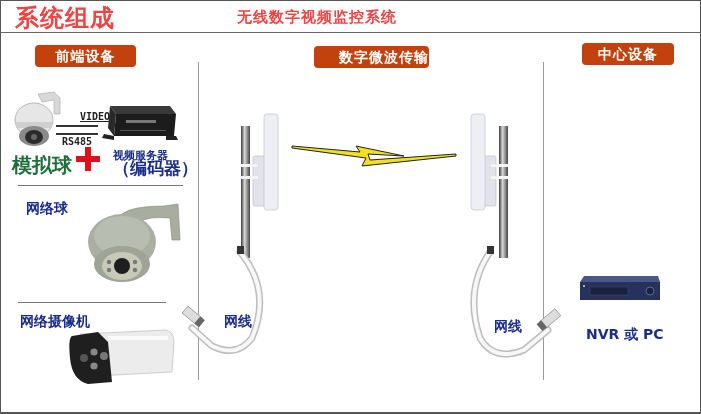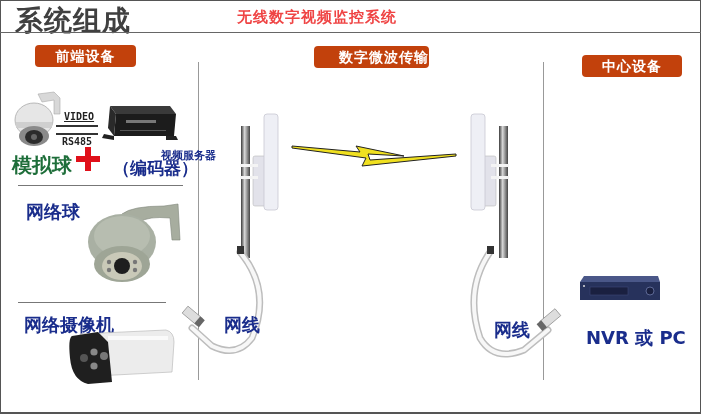--- a/index.html
+++ b/index.html
@@ -1,30 +1,30 @@
 <!DOCTYPE html>
 <html><head>
 <meta charset="utf-8">
 <style>
   * { margin:0; padding:0; box-sizing:border-box; }
   html, body { width:701px; height:414px; background:#fff; overflow:hidden; }
   body { position:relative; font-family:"DejaVu Sans", sans-serif; }
 
   .frame { position:absolute; left:0; top:0; width:701px; height:414px; border:1px solid #555; border-bottom:2px solid #555; }
   .header-line { position:absolute; left:0; top:32px; width:701px; height:1px; background:#666; }
-  .main-title { position:absolute; left:15px; top:2px; font-size:28px; font-weight:bold; color:#404040; letter-spacing:1px; }
+  .main-title { position:absolute; left:15px; top:2px; font-size:24px; font-weight:bold; color:#ef4444; letter-spacing:1px; }
   .sub-title { position:absolute; left:237px; top:8px; font-size:15px; font-weight:bold; color:#ef4444; letter-spacing:1px; }
 
   .section-badge { position:absolute; height:22px; background:#c2410c; color:#fff; border-radius:4px; font-size:14px; font-weight:bold; text-align:center; line-height:22px; letter-spacing:1px; }
 
   .vline { position:absolute; width:1px; background:#999; }
 
   .hline { position:absolute; height:1px; background:#777; }
 
-  .lbl-blue { position:absolute; font-size:18px; font-weight:bold; color:#1a2d8c; }
+  .lbl-blue { position:absolute; font-size:14px; font-weight:bold; color:#1a2d8c; }
   .lbl-green { position:absolute; font-size:20px; font-weight:bold; color:#1e6e3a; }
 
   .plus { position:absolute; left:76px; top:147px; width:24px; height:24px; }
   .plus::before { content:""; position:absolute; left:9px; top:0; width:6px; height:24px; background:#e0101a; }
   .plus::after { content:""; position:absolute; left:0; top:9px; width:24px; height:6px; background:#e0101a; }
 
   .sig-text { position:absolute; font-size:10px; font-weight:bold; color:#222; font-family:"DejaVu Sans Mono", monospace; }
 
   svg { position:absolute; overflow:visible; }
 </style>
@@ -32,73 +32,73 @@
 <body>
 
 <div class="frame"></div>
 
 <div class="main-title">系统组成</div>
 <div class="sub-title">无线数字视频监控系统</div>
 <div class="header-line"></div>
 
 <div class="section-badge" style="left:35px; top:45px; width:101px;">前端设备</div>
 <div class="section-badge" style="left:314px; top:46px; width:115px;padding-left:25px;">数字微波传输</div>
-<div class="section-badge" style="left:582px; top:55px; width:100px;">中心设备</div>
+<div class="section-badge" style="left:582px; top:43px; width:92px;">中心设备</div>
 
 <div class="vline" style="left:198px; top:62px; height:318px;"></div>
 <div class="vline" style="left:543px; top:62px; height:318px;"></div>
 
 <svg style="left:12px; top:88px;" width="50" height="62">
   <path d="M26 6 L42 4 L48 10 L48 26 L42 26 L42 12 L30 14 Z" fill="#d8d8d8" stroke="#aaa" stroke-width="0.6"></path>
   <ellipse cx="22" cy="32" rx="19" ry="17" fill="#e6e6e6" stroke="#aaa" stroke-width="0.8"></ellipse>
   <rect x="4" y="34" width="36" height="6" fill="#cfcfcf"></rect>
   <ellipse cx="22" cy="48" rx="15" ry="10" fill="#8a8a8a"></ellipse>
   <ellipse cx="22" cy="49" rx="9" ry="7" fill="#2b2b2b"></ellipse>
   <circle cx="22" cy="49" r="3" fill="#666"></circle>
 </svg>
 
-<div class="sig-text" style="left:64px; top:111px;text-decoration:underline;">VIDEO</div>
+<div class="sig-text" style="left:80px; top:111px;text-decoration:underline;">VIDEO</div>
 <div class="hline" style="left:56px; top:125px; width:42px; background:#333; height:2px;"></div>
 <div class="hline" style="left:56px; top:133px; width:42px; background:#333; height:2px;"></div>
 <div class="sig-text" style="left:62px; top:136px;text-align:center;">RS485</div>
 
 <svg style="left:100px; top:104px;" width="76" height="44">
   <polygon points="10,2 70,2 76,10 16,10" fill="#3a3a3a"></polygon>
   <polygon points="16,10 76,10 74,32 14,32" fill="#1c1c1c"></polygon>
   <polygon points="10,2 16,10 14,32 8,24" fill="#2a2a2a"></polygon>
   <rect x="26" y="16" width="30" height="3" fill="#777"></rect>
   <rect x="20" y="26" width="46" height="1" fill="#555"></rect>
   <polygon points="4,30 14,32 14,36 2,34" fill="#222"></polygon>
   <polygon points="66,32 76,32 78,36 66,36" fill="#222"></polygon>
 </svg>
 
 <div class="lbl-green" style="left:12px; top:152px;">模拟球</div>
 <div class="plus"></div>
-<div class="lbl-blue" style="left:113px; top:150px; font-size:11px; line-height:12px;margin-left:48px;">视频服务器</div>
+<div class="lbl-blue" style="left:113px; top:150px; font-size:11px; line-height:12px;">视频服务器</div>
 <div class="lbl-blue" style="left:113px; top:162px; font-size:17px; line-height:12px;">（编码器）</div>
 
 <div class="hline" style="left:18px; top:185px; width:165px;"></div>
 
 <div class="lbl-blue" style="left:26px; top:200px;">网络球</div>
 <svg style="left:82px; top:204px;" width="100" height="82">
   <path d="M40 10 Q50 2 82 2 L96 0 L98 36 L90 36 L88 14 Q66 12 58 18 Z" fill="#a7ad9f" stroke="#7f867a" stroke-width="0.6"></path>
   <ellipse cx="40" cy="38" rx="34" ry="28" fill="#a9b0a3"></ellipse>
   <ellipse cx="40" cy="32" rx="28" ry="20" fill="#b7bdb0"></ellipse>
   <ellipse cx="40" cy="60" rx="28" ry="18" fill="#9ea596"></ellipse>
   <ellipse cx="40" cy="62" rx="20" ry="14" fill="#c9c9b8"></ellipse>
   <circle cx="40" cy="62" r="8" fill="#1e1e1e"></circle>
   <circle cx="27" cy="58" r="2.2" fill="#777"></circle>
     <circle cx="27" cy="66" r="2.2" fill="#777"></circle>
   <circle cx="53" cy="58" r="2.2" fill="#777"></circle>
     <circle cx="53" cy="66" r="2.2" fill="#777"></circle>
 </svg>
 
 <div class="hline" style="left:18px; top:302px; width:148px;"></div>
 
-<div class="lbl-blue" style="left:24px; top:313px;">网络摄像机</div>
+<div class="lbl-blue" style="left:0; top:313px;padding-left:20px;">网络摄像机</div>
 <svg style="left:68px; top:328px;" width="108" height="58">
   <path d="M12 6 L98 2 Q106 4 106 14 L104 44 L28 48 Z" fill="#ececec" stroke="#bbb" stroke-width="0.7"></path>
   <path d="M4 8 Q0 10 2 30 Q4 52 20 56 L44 54 L40 14 L30 4 Z" fill="#1f1f1f"></path>
   <circle cx="26" cy="24" r="3.6" fill="#888"></circle>
   <circle cx="26" cy="38" r="3.6" fill="#888"></circle>
   <circle cx="16" cy="30" r="4" fill="#555"></circle>
   <circle cx="36" cy="28" r="4" fill="#777"></circle>
   <rect x="40" y="8" width="60" height="4" fill="#fafafa"></rect>
 </svg>
 

